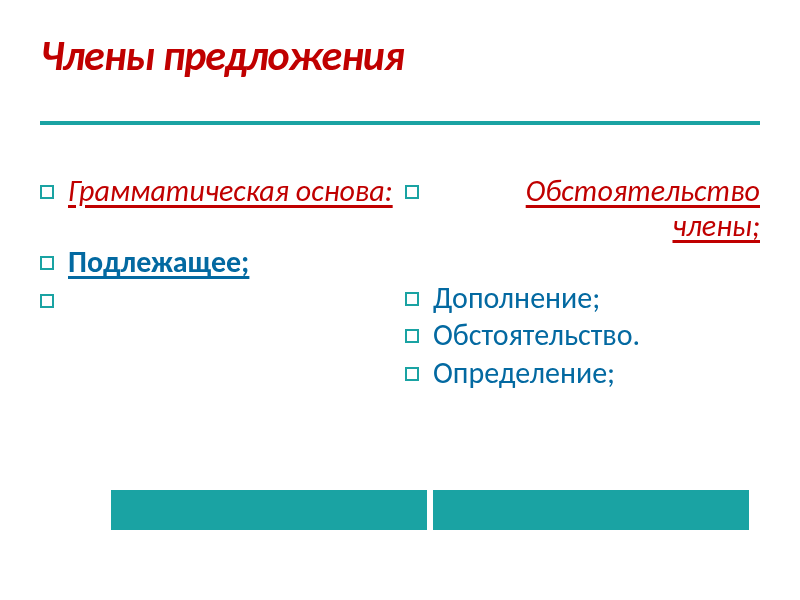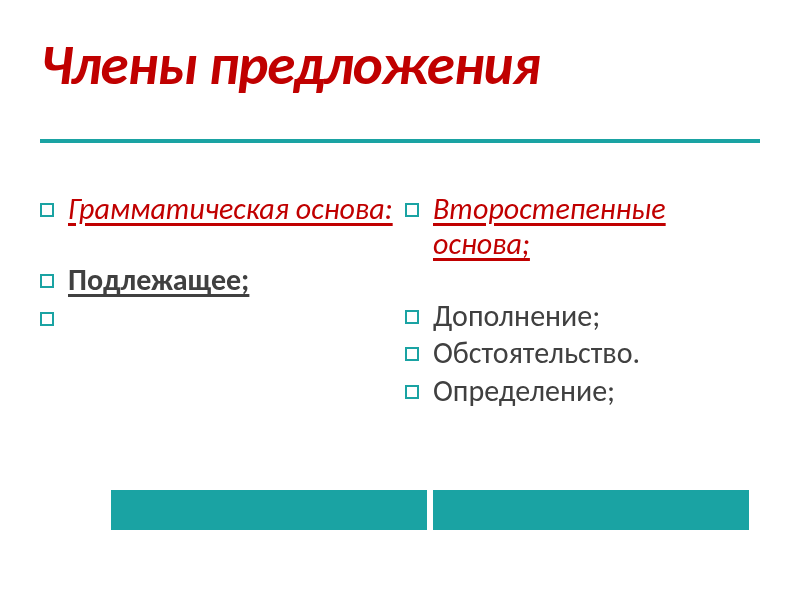--- a/index.html
+++ b/index.html
@@ -6,21 +6,21 @@
   body {
     width: 800px;
     height: 600px;
     background: #ffffff;
     font-family: "Calibri", "Arial", sans-serif;
     padding: 30px 40px 30px 40px;
     position: relative;
     overflow: hidden;
   }
   .title {
-    font-size: 57px;
+    font-size: 42px;
     font-weight: 700;
     font-style: italic;
     color: #c00000;
     margin-bottom: 40px;
     letter-spacing: -1px;
   }
   .title-underline {
     height: 4px;
     background: #1aa3a3;
     width: 100%;
@@ -43,27 +43,28 @@
     width: 14px;
     height: 14px;
     border: 2px solid #1aa3a3;
     margin-right: 14px;
     margin-top: 12px;
     flex-shrink: 0;
   }
   .item-text {
     font-size: 30px;
     line-height: 1.18;
-    color: #404040;
+    color: #0369a1;
   }
   .sub-header {
     color: #c00000;
     font-style: italic;
     text-decoration: underline;
     text-underline-offset: 4px;
+    text-align: right;
   }
   .bold-underline {
     font-weight: 700;
     text-decoration: underline;
     text-underline-offset: 4px;
   }
   .spacer {
     height: 34px;
   }
   .bars {
@@ -101,21 +102,21 @@
       <div class="item-text bold-underline">Подлежащее;</div>
     </div>
     <div class="list-item">
       <div class="bullet"></div>
     </div>
   </div>
 
   <div class="col">
     <div class="list-item">
       <div class="bullet"></div>
-      <div class="item-text sub-header">Второстепенные основа;</div>
+      <div class="item-text sub-header">Обстоятельство члены;</div>
     </div>
     <div class="spacer"></div>
     <div class="list-item">
       <div class="bullet"></div>
       <div class="item-text">Дополнение;</div>
     </div>
     <div class="list-item">
       <div class="bullet"></div>
       <div class="item-text">Обстоятельство.</div>
     </div>

